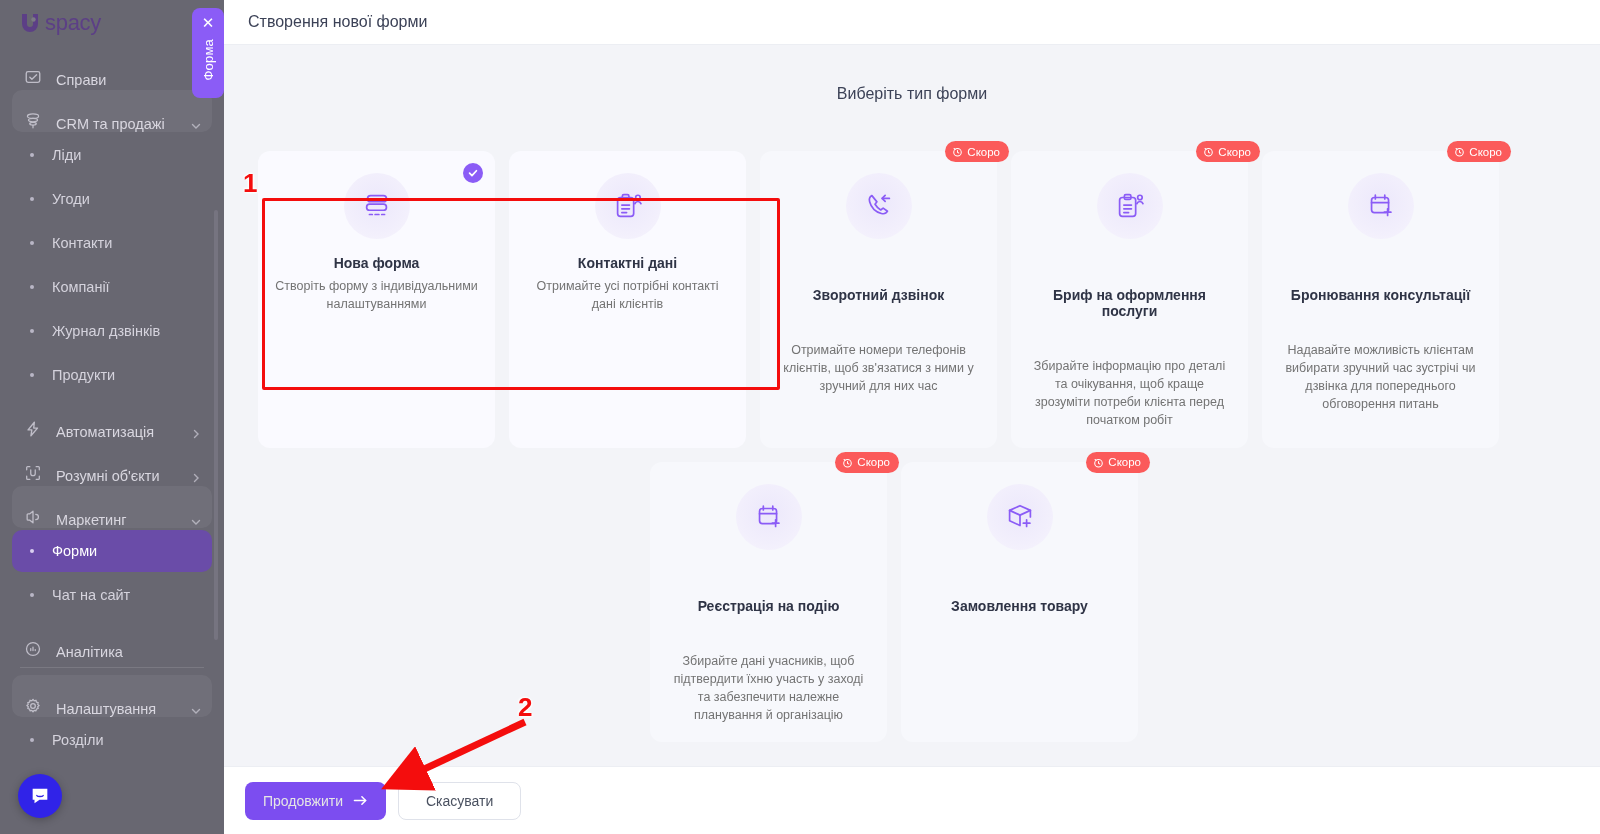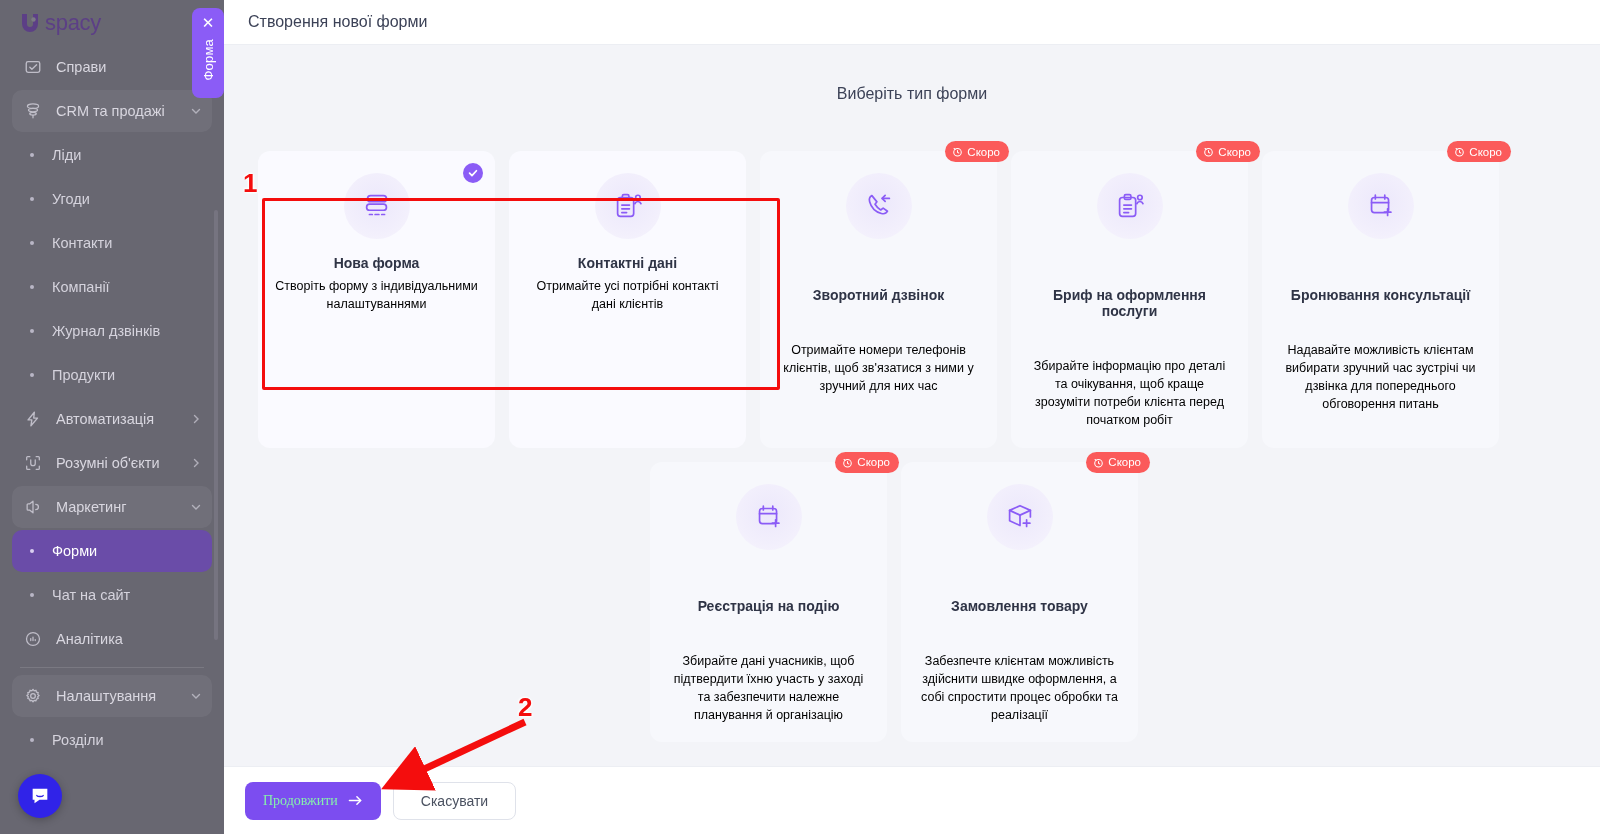--- a/index.html
+++ b/index.html
@@ -33,21 +33,21 @@
   }
   .logo-u {
     width: 26px; height: 26px; position: relative; flex: none;
   }
   .logo-text {
     font-size: 22px; font-weight: 400; color: #5c3f86;
     letter-spacing: -0.3px; margin-left: 1px;
   }
 
   .sb-item {
-    display: flex; align-items: center;
+    display: flex; align-items: flex-end;
     height: 42px; border-radius: 10px;
     padding: 0 10px; margin-bottom: 2px;
     color: #d9d7e0; font-size: 14.5px;
     cursor: pointer;
     white-space: nowrap;
   }
   .sb-item .ic {
     width: 22px; height: 22px; flex: none;
     margin-right: 12px;
     display: flex; align-items: center; justify-content: center;
@@ -155,21 +155,21 @@
     width: 66px; height: 66px; border-radius: 50%;
     background: radial-gradient(circle at 50% 45%, #ece8fb 0%, #f2effc 60%, #f7f5fd 100%);
     display: flex; align-items: center; justify-content: center;
     margin-bottom: 16px;
   }
   .card-title {
     font-size: 14px; font-weight: 700; color: #2f3446;
     text-align: center; margin-bottom: 6px;
   }
   .card-desc {
-    font-size: 12.5px; color: #000000; line-height: 1.45;
+    font-size: 12.5px; color: #737373; line-height: 1.45;
     text-align: center;
   }
   .check-badge {
     position: absolute; right: 12px; top: 12px;
     width: 20px; height: 20px; border-radius: 50%;
     background: #8b5cf6;
     display: flex; align-items: center; justify-content: center;
   }
   .soon-badge {
     position: absolute; right: -12px; top: -10px;
@@ -204,25 +204,25 @@
   .footer {
     position: absolute; left: 0; bottom: 0;
     width: 1376px; height: 68px;
     background: #ffffff;
     display: flex; align-items: center;
     padding-left: 21px; gap: 12px;
     border-top: 1px solid #eceef3;
   }
   .btn-primary {
     height: 38px; padding: 0 18px;
-    background: #7c4df0; color: #86efac;
+    background: #7c4df0; color: #e5e5e5;
     border: none; border-radius: 8px;
     font-size: 14px; cursor: pointer;
     display: flex; align-items: center; gap: 10px;
-    font-family: Liberation Serif, serif;
+    font-family: Liberation Sans, sans-serif;
   }
   .btn-secondary {
     height: 38px; padding: 0 27px;
     background: #fff; color: #4a5160;
     border: 1px solid #dfe2ea; border-radius: 8px;
     font-size: 14px; cursor: pointer;
     font-family: inherit;
   }
 
   svg { display: block; }
@@ -571,21 +571,20 @@
             <span>
               <svg width="34" height="34" viewBox="0 0 36 36" fill="none" stroke="#8b5cf6" stroke-width="1.8" stroke-linecap="round" stroke-linejoin="round">
                 <path d="M18 6 L29 11 L18 16 L7 11 Z"></path>
                 <path d="M7 11 v11 l11 5 v-11"></path>
                 <path d="M29 11 v7"></path>
                 <path d="M25 21 v7 M21.5 24.5 h7"></path>
               </svg>
             </span>
           </div>
           <div class="card-title">Замовлення товару</div>
-          <div class="card-desc">Забезпечте клієнтам можливість здійснити швидке оформлення, а собі спростити процес обробки та реалізації</div>
         </div>
 
       </div>
 
       <div class="footer">
         <button class="btn-primary">
           <span>Продовжити</span>
           <span>
             <svg width="15" height="13" viewBox="0 0 16 14" fill="none" stroke="#fff" stroke-width="1.6" stroke-linecap="round" stroke-linejoin="round">
               <path d="M1.5 7 h12"></path>

